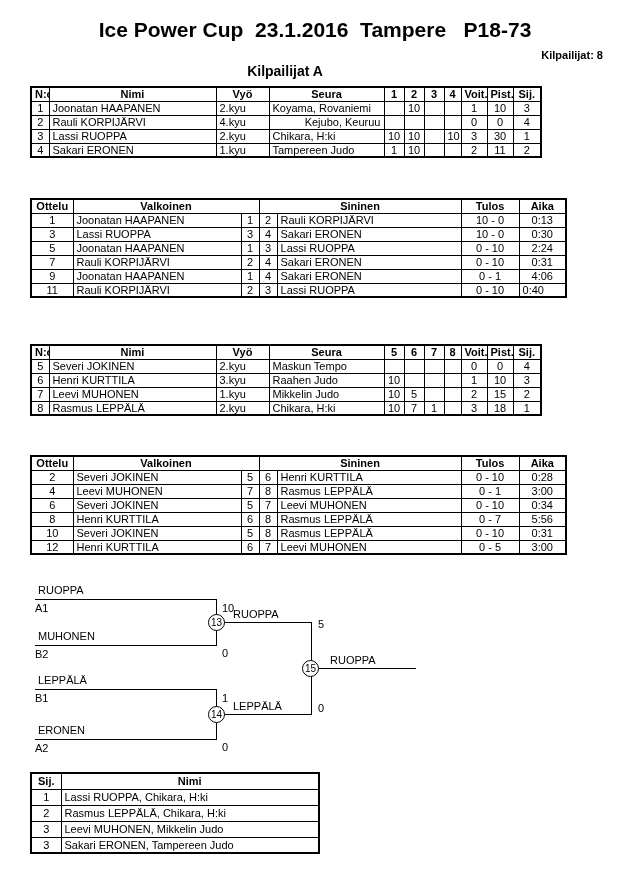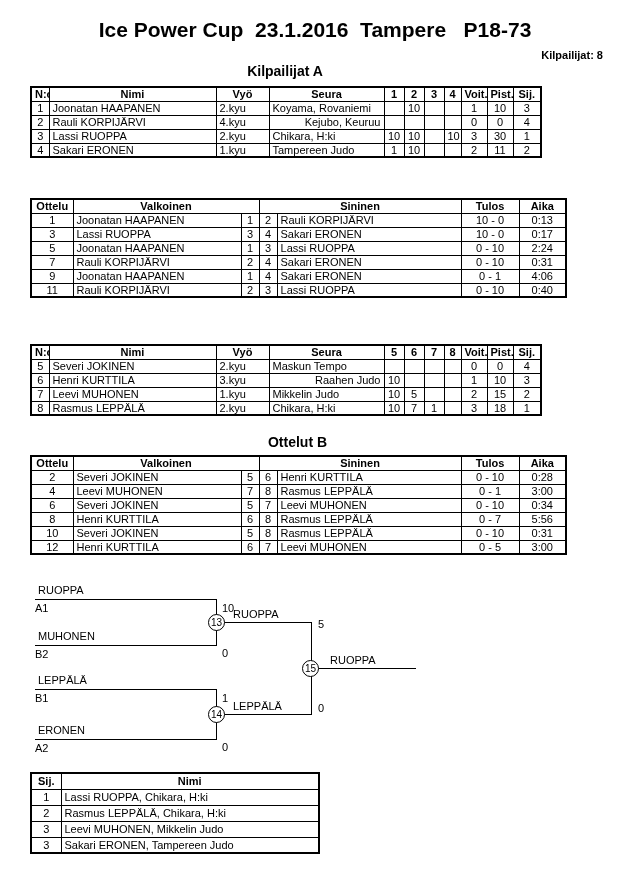--- a/index.html
+++ b/index.html
@@ -146,21 +146,21 @@
           <td style="text-align: center;">10 - 0</td>
           <td style="text-align: center;">0:13</td>
         </tr>
         <tr>
           <td style="text-align: center;">3</td>
           <td style="text-align: left;">Lassi RUOPPA</td>
           <td style="text-align: center;">3</td>
           <td style="text-align: center;">4</td>
           <td style="text-align: left;">Sakari ERONEN</td>
           <td style="text-align: center;">10 - 0</td>
-          <td style="text-align: center;">0:17</td>
+          <td style="text-align: center;">0:30</td>
         </tr>
         <tr>
           <td style="text-align: center;">5</td>
           <td style="text-align: left;">Joonatan HAAPANEN</td>
           <td style="text-align: center;">1</td>
           <td style="text-align: center;">3</td>
           <td style="text-align: left;">Lassi RUOPPA</td>
           <td style="text-align: center;">0 - 10</td>
           <td style="text-align: center;">2:24</td>
         </tr>
@@ -182,21 +182,21 @@
           <td style="text-align: center;">0 - 1</td>
           <td style="text-align: center;">4:06</td>
         </tr>
         <tr>
           <td style="text-align: center;">11</td>
           <td style="text-align: left;">Rauli KORPIJÄRVI</td>
           <td style="text-align: center;">2</td>
           <td style="text-align: center;">3</td>
           <td style="text-align: left;">Lassi RUOPPA</td>
           <td style="text-align: center;">0 - 10</td>
-          <td style="text-align: center;">0:40</td>
+          <td style="text-align: left;">0:40</td>
         </tr>
       </tbody>
     </table>
 
   <table class="grid" style="left:30px;top:344px;width:510px">
       <colgroup>
         <col style="width: 18px;">
         <col style="width: 167px;">
         <col style="width: 53px;">
         <col style="width: 115px;">
@@ -234,21 +234,21 @@
           <td style="text-align: center;"></td>
           <td style="text-align: center;"></td>
           <td style="text-align: center;">0</td>
           <td style="text-align: center;">0</td>
           <td style="text-align: center;">4</td>
         </tr>
         <tr>
           <td style="text-align: center;">6</td>
           <td style="text-align: left;">Henri KURTTILA</td>
           <td style="text-align: left;">3.kyu</td>
-          <td style="text-align: right;">Raahen Judo</td>
+          <td style="text-align: left;">Raahen Judo</td>
           <td style="text-align: center;">10</td>
           <td style="text-align: center;"></td>
           <td style="text-align: center;"></td>
           <td style="text-align: center;"></td>
           <td style="text-align: center;">1</td>
           <td style="text-align: center;">10</td>
           <td style="text-align: center;">3</td>
         </tr>
         <tr>
           <td style="text-align: center;">7</td>
@@ -272,21 +272,20 @@
           <td style="text-align: center;">7</td>
           <td style="text-align: center;">1</td>
           <td style="text-align: center;"></td>
           <td style="text-align: center;">3</td>
           <td style="text-align: center;">18</td>
           <td style="text-align: center;">1</td>
         </tr>
       </tbody>
     </table>
 
-  <div class="sec-heading" style="left:30px;top:434px;width:535px">Ottelut B</div>
   <table class="grid" style="left:30px;top:455px;width:535px">
       <colgroup>
         <col style="width: 42px;">
         <col style="width: 168px;">
         <col style="width: 18px;">
         <col style="width: 18px;">
         <col style="width: 184px;">
         <col style="width: 58px;">
         <col style="width: 47px;">
       </colgroup>

